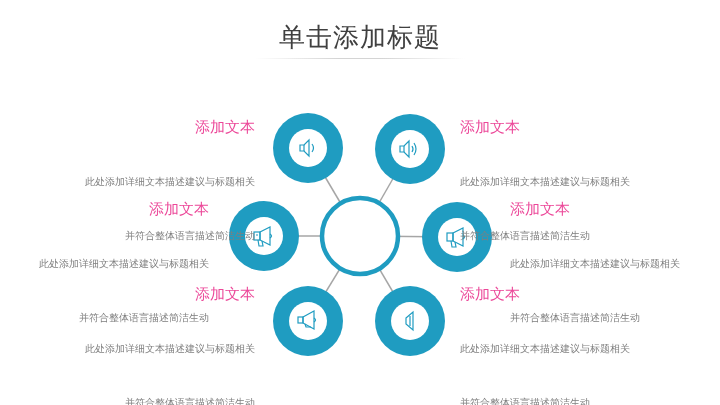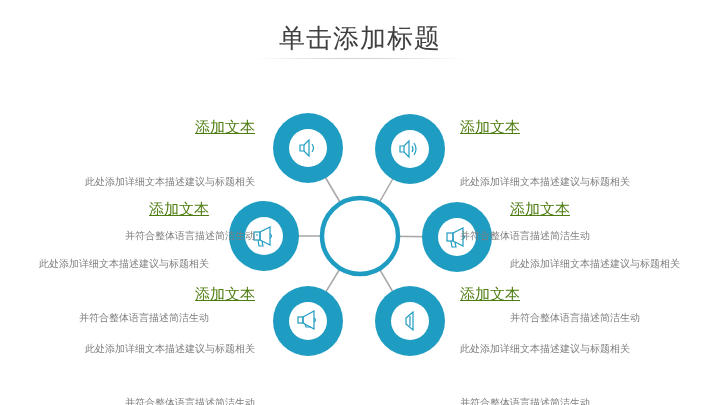--- a/index.html
+++ b/index.html
@@ -2,29 +2,29 @@
 <html><head>
 <meta charset="utf-8">
 <style>
   html, body { margin: 0; padding: 0; }
   body {
     width: 720px; height: 405px; background: #ffffff; position: relative; overflow: hidden;
     font-family: "DejaVu Sans", "Liberation Sans", sans-serif;
   }
   .title {
     position: absolute; left: 0; top: 20px; width: 720px; text-align: center;
-    font-size: 26px; color: #404040; letter-spacing: 1px; line-height: 36px;
+    font-size: 26px; color: #404040; letter-spacing: 1px; line-height: 36px; font-family: Liberation Serif, serif;
   }
   .title-line {
     position: absolute; left: 255px; top: 58px; width: 210px; height: 1px;
     background: linear-gradient(to right, rgba(200,200,200,0), #d4d4d4 40%, #d4d4d4 60%, rgba(200,200,200,0));
   }
   svg.diagram { position: absolute; left: 0; top: 0; }
   .label { position: absolute; width: 240px; }
-  .label .head { font-size: 15px; color: #4d7c0f; line-height: 20px; margin-bottom: 3px; text-decoration: underline; }
+  .label .head { font-size: 15px; color: #ec4899; line-height: 20px; margin-bottom: 3px; }
   .label .desc { font-size: 10px; color: #7f7f7f; line-height: 19px; margin-top: 35px; }
   .label.left { text-align: right; }
   .label.right { text-align: left; }
 </style>
 </head>
 <body>
 
 <div class="title">单击添加标题</div>
 <div class="title-line"></div>
 

